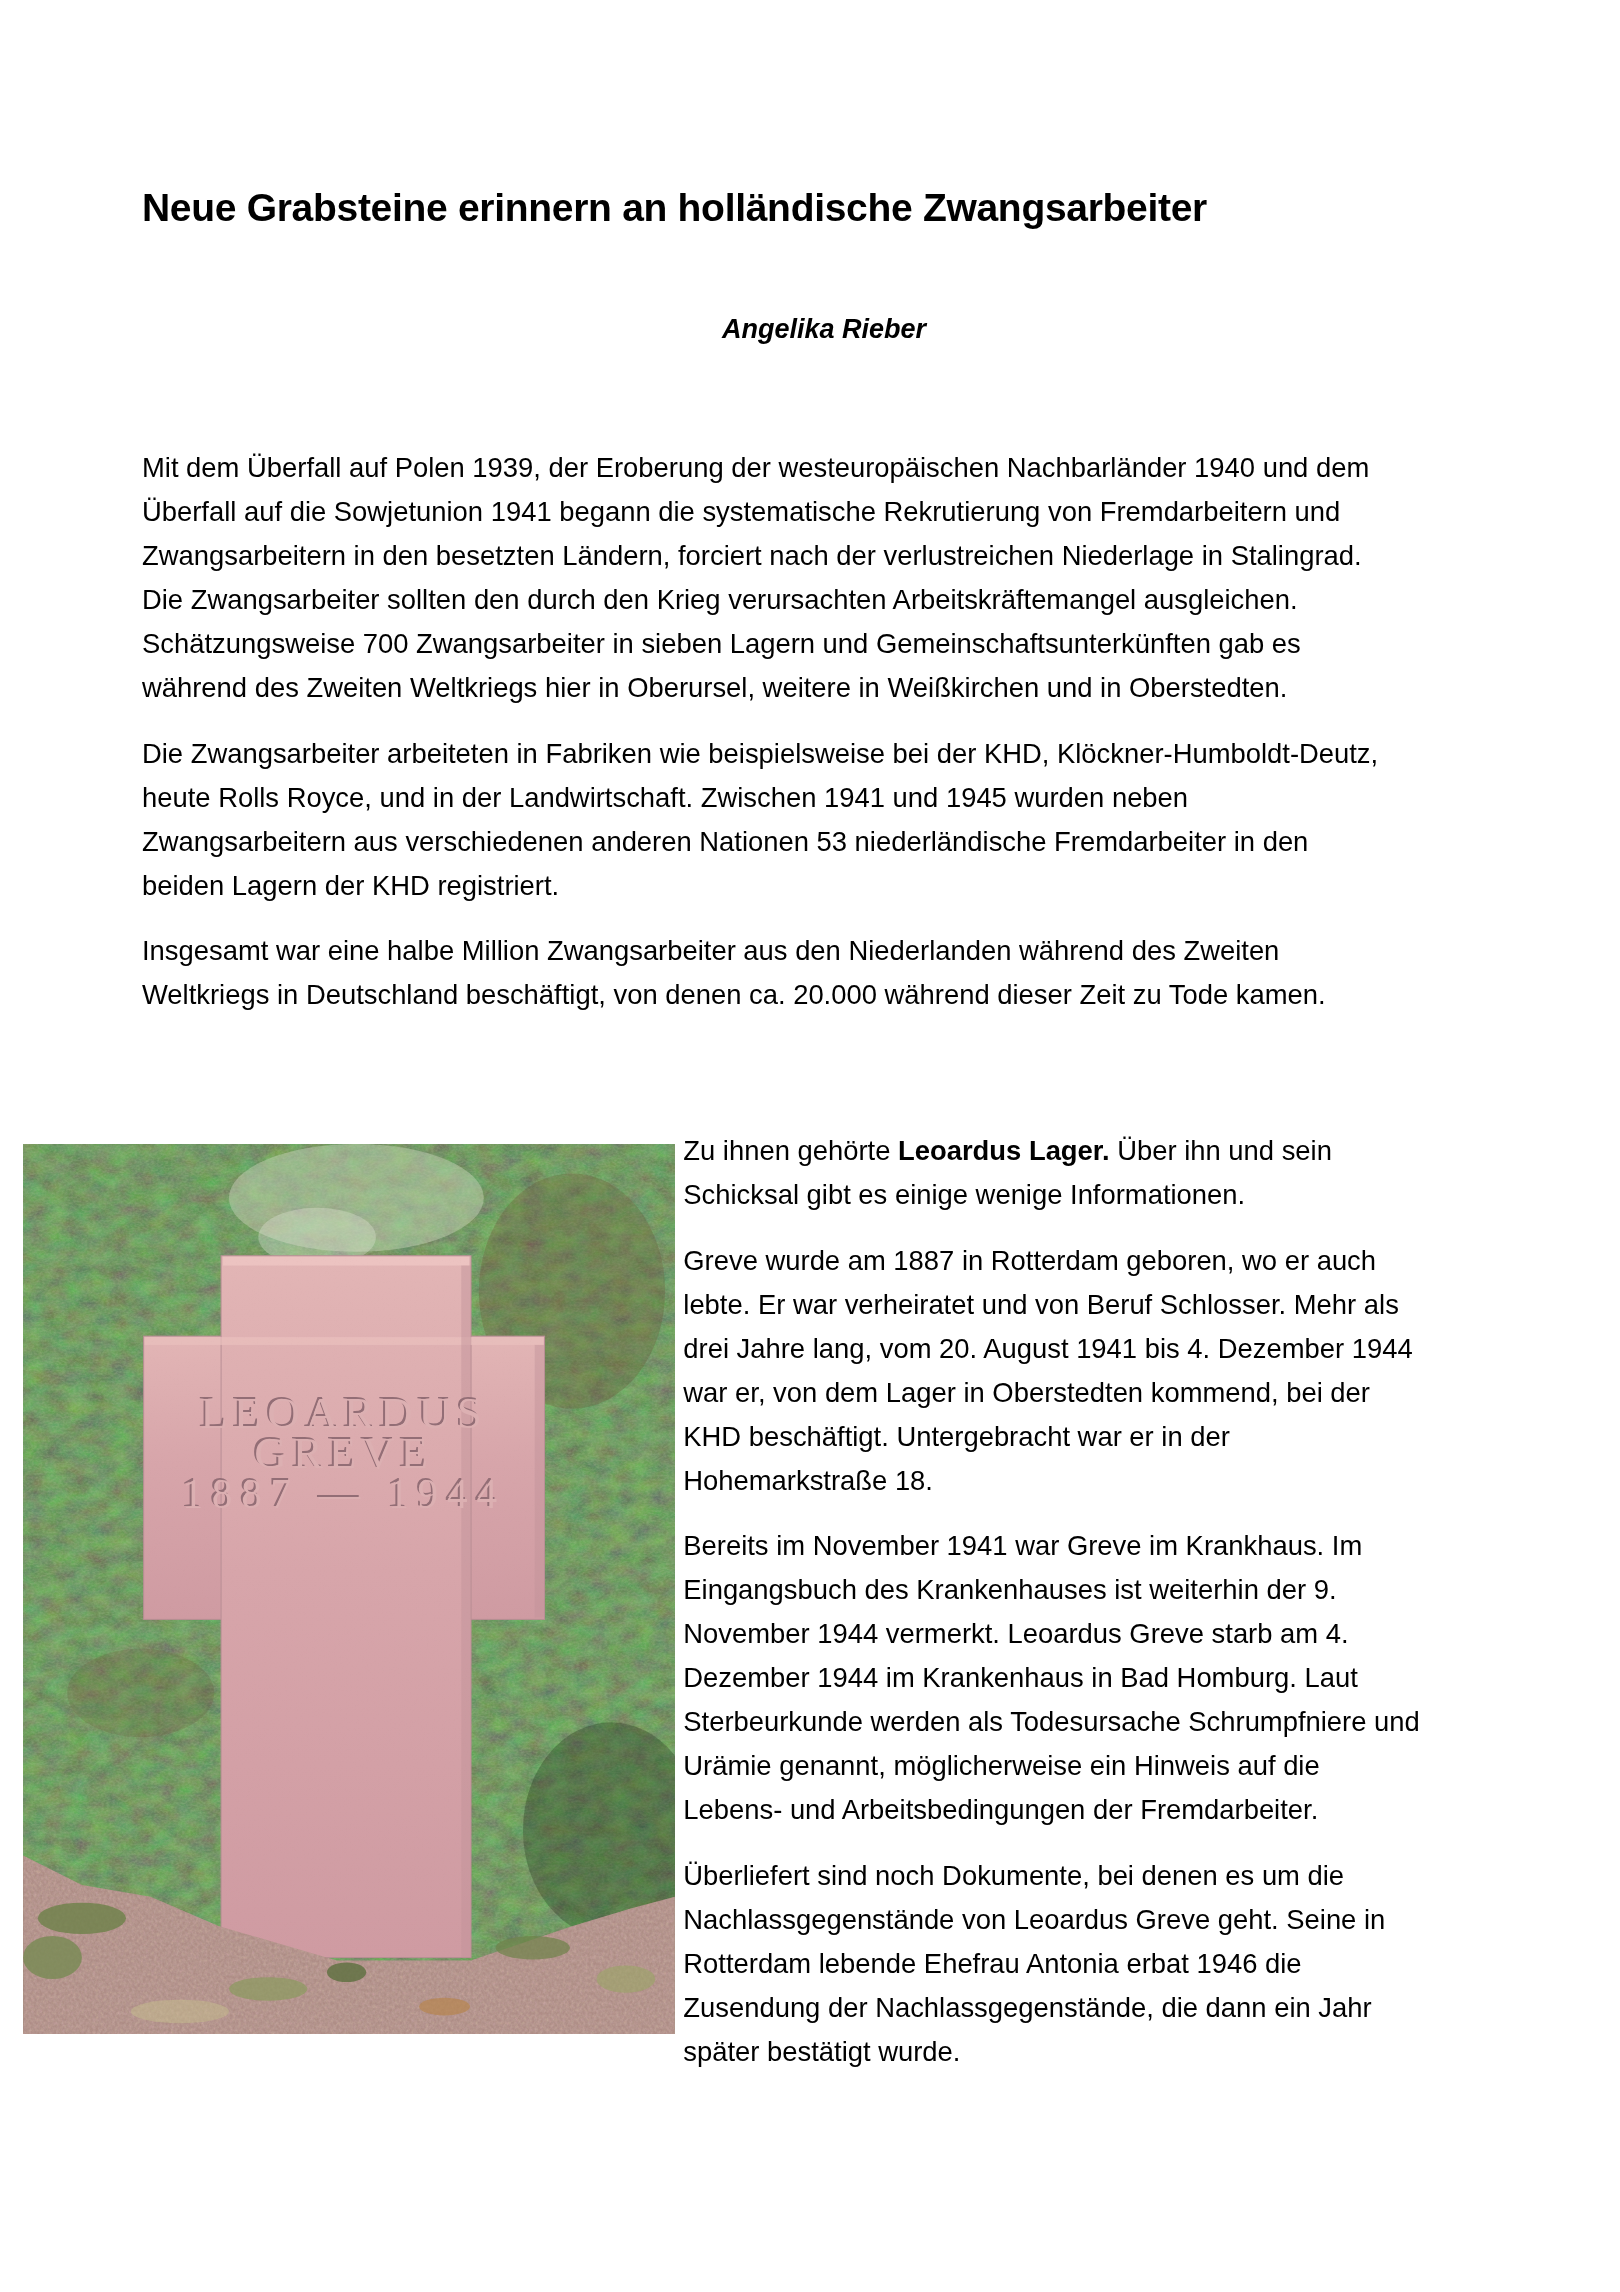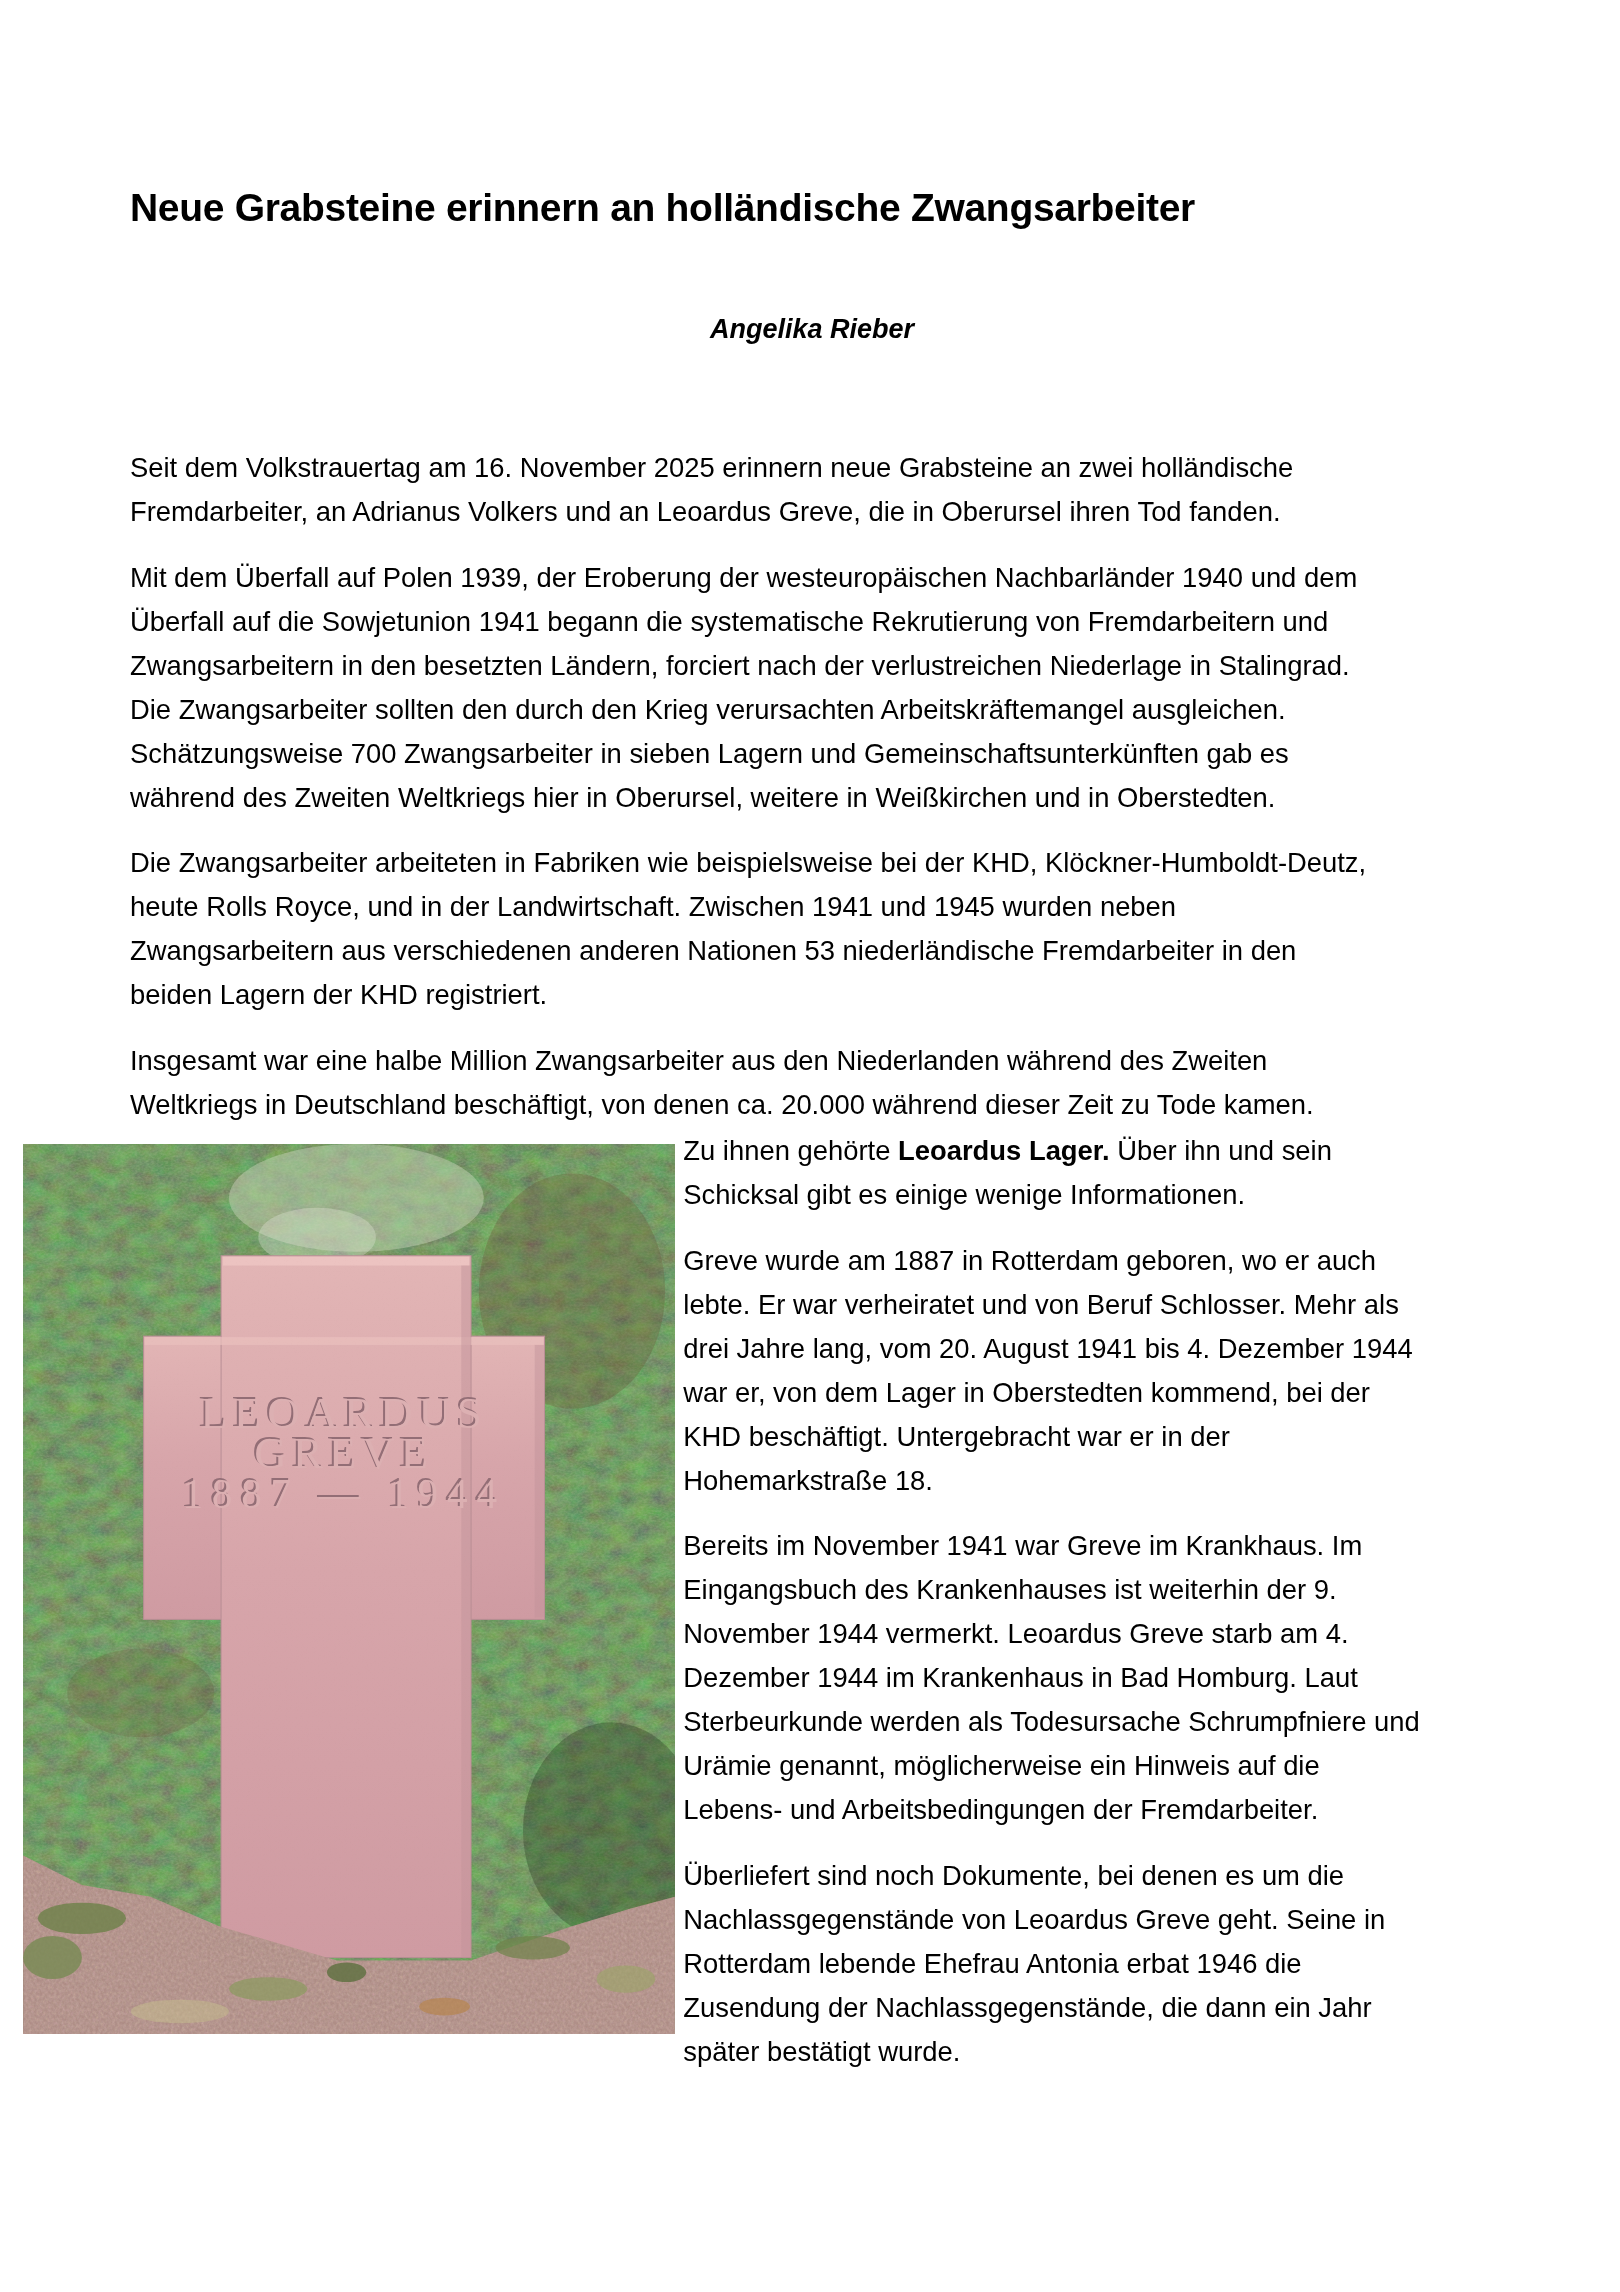--- a/index.html
+++ b/index.html
@@ -1,21 +1,21 @@
 <!DOCTYPE html>
 <html lang="de"><head>
 <meta charset="utf-8">
 <style>
   html,body{margin:0;padding:0;}
   body{
     width:1620px;height:2293px;position:relative;background:#ffffff;
     font-family:"Liberation Sans","DejaVu Sans",sans-serif;color:#000;
     overflow:hidden;
   }
-  .doc-top{position:absolute;left:130px;top:184px;width:1364px;}
+  .doc-top{position:absolute;left:142px;top:184px;width:1364px;}
   .title{
     font-size:39px;line-height:47px;font-weight:700;margin:0;
     letter-spacing:-0.3px;
   }
   .author{
     text-align:center;font-size:27px;line-height:37px;font-weight:700;
     font-style:italic;margin:80px 0 0 0;
   }
   .bodytext{margin-top:98px;}
   .para{
@@ -28,22 +28,20 @@
   .rcol{margin-left:8.8px;width:853px;}
   .rcol .para{margin-bottom:21.6px;}
 </style>
 </head>
 <body>
 
 <div class="doc-top">
   <h1 class="title">Neue Grabsteine erinnern an holländische Zwangsarbeiter</h1>
   <div class="author">Angelika Rieber</div>
   <div class="bodytext">
-    <p class="para">Seit dem Volkstrauertag am 16. November 2025 erinnern neue Grabsteine an zwei holländische
-Fremdarbeiter, an Adrianus Volkers und an Leoardus Greve, die in Oberursel ihren Tod fanden.</p>
     <p class="para">Mit dem Überfall auf Polen 1939, der Eroberung der westeuropäischen Nachbarländer 1940 und dem
 Überfall auf die Sowjetunion 1941 begann die systematische Rekrutierung von Fremdarbeitern und
 Zwangsarbeitern in den besetzten Ländern, forciert nach der verlustreichen Niederlage in Stalingrad.
 Die Zwangsarbeiter sollten den durch den Krieg verursachten Arbeitskräftemangel ausgleichen.
 Schätzungsweise 700 Zwangsarbeiter in sieben Lagern und Gemeinschaftsunterkünften gab es
 während des Zweiten Weltkriegs hier in Oberursel, weitere in Weißkirchen und in Oberstedten.</p>
     <p class="para">Die Zwangsarbeiter arbeiteten in Fabriken wie beispielsweise bei der KHD, Klöckner-Humboldt-Deutz,
 heute Rolls Royce, und in der Landwirtschaft. Zwischen 1941 und 1945 wurden neben
 Zwangsarbeitern aus verschiedenen anderen Nationen 53 niederländische Fremdarbeiter in den
 beiden Lagern der KHD registriert.</p>

